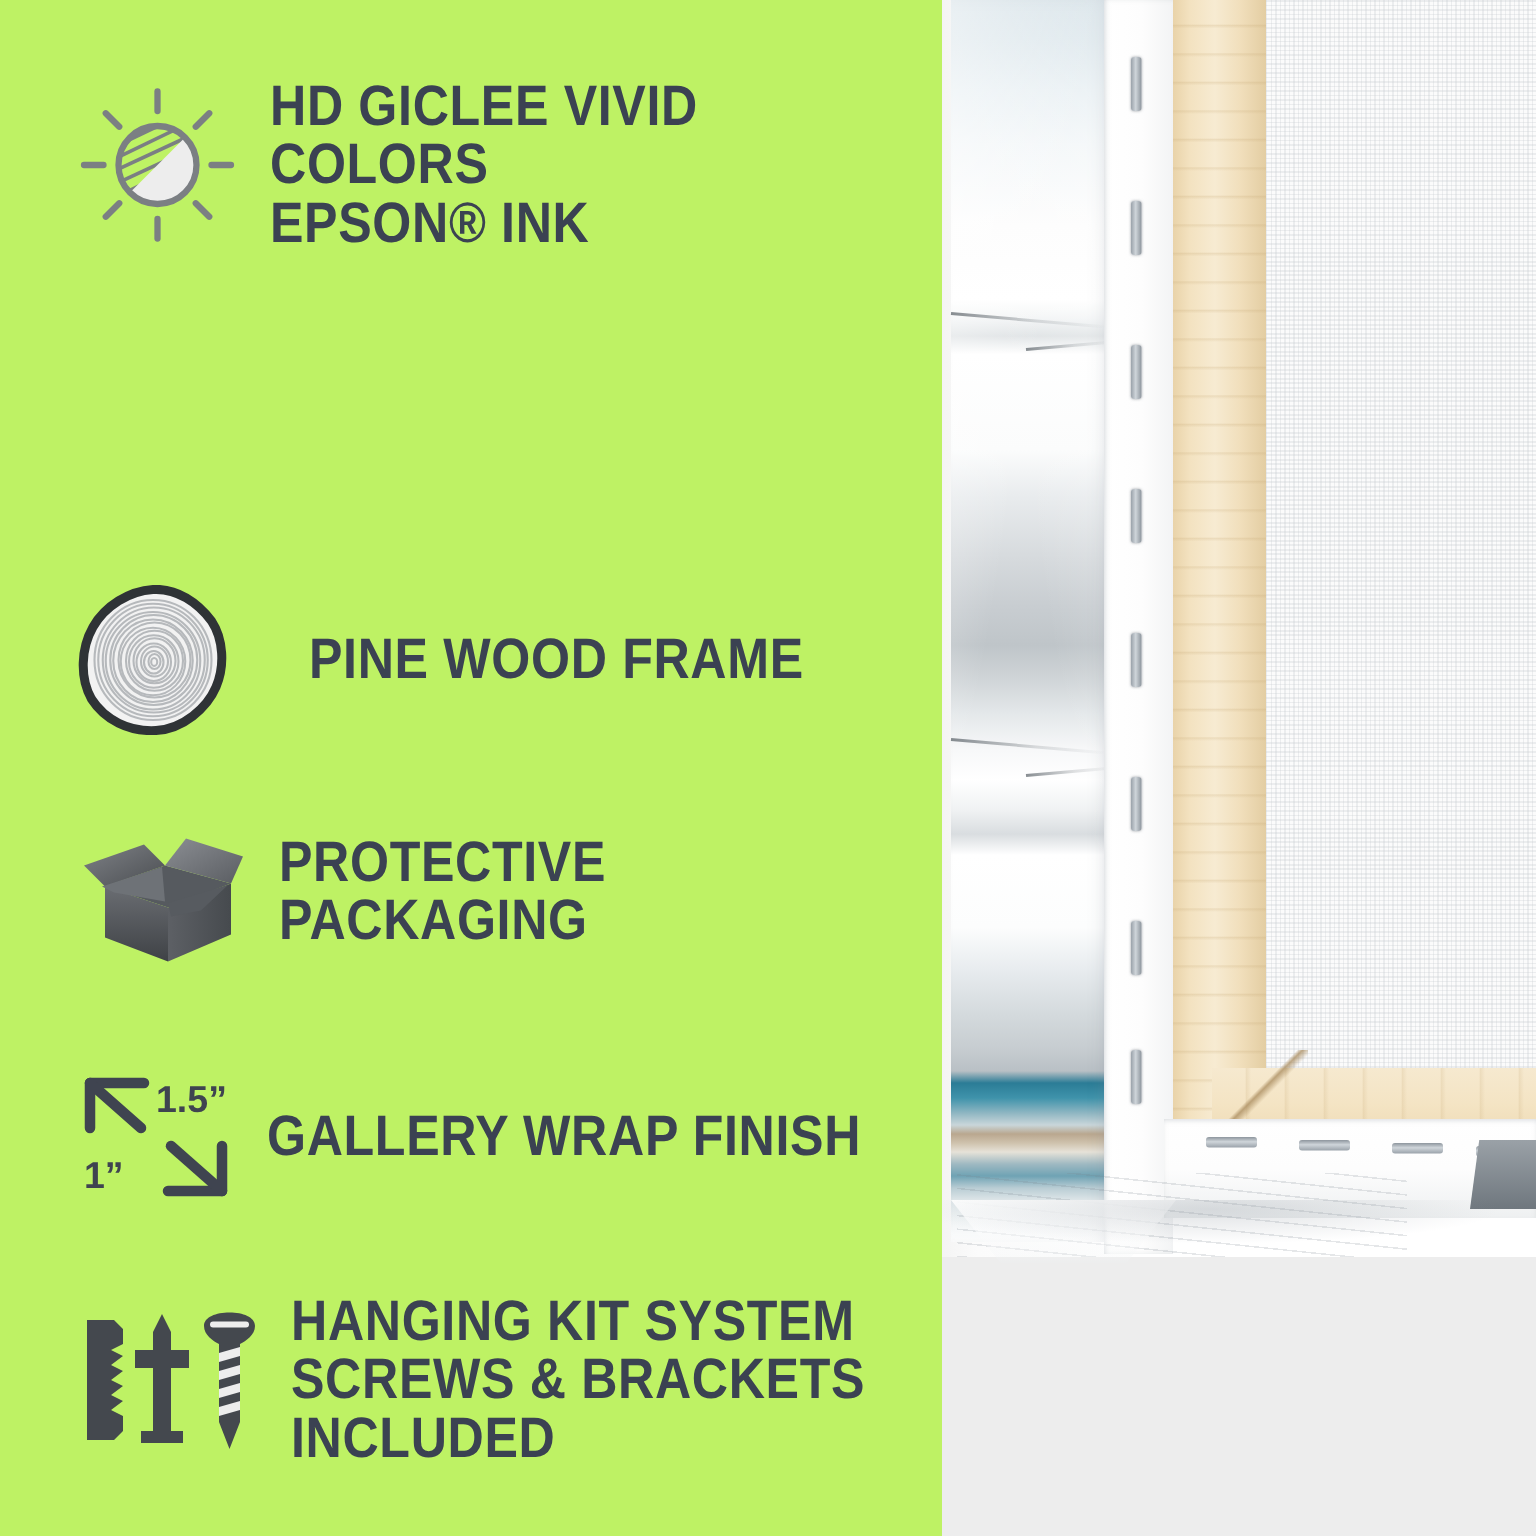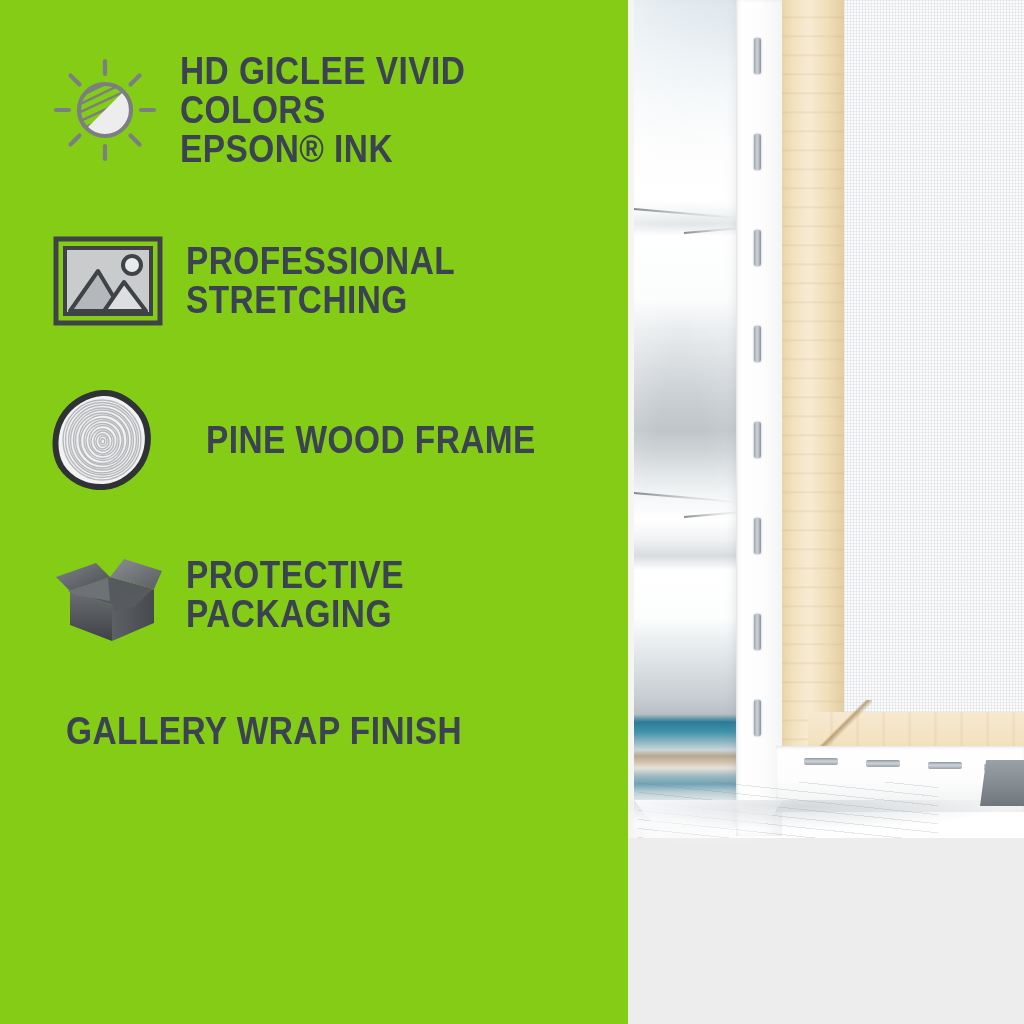--- a/index.html
+++ b/index.html
@@ -2,21 +2,21 @@
 <html><head>
 <meta charset="utf-8">
 <style>
   html,body{margin:0;padding:0;}
   body{
     width:1024px;height:1024px;overflow:hidden;
     background:#eeeeee;
     font-family:"Liberation Sans", sans-serif;
     position:relative;
   }
-  .canvas-root{position:absolute;inset:0;background:#84cc16;}
+  .canvas-root{position:absolute;inset:0;background:#bef264;}
 
   
   .features{position:absolute;left:0;top:0;width:640px;height:1024px;}
   .feature{position:absolute;display:flex;align-items:center;}
   .fi{flex:0 0 auto;display:flex;align-items:center;justify-content:center;}
   .ftext{
     margin-left:22px;
     color:#3b4252;
     font-weight:700;
     letter-spacing:.5px;
@@ -224,32 +224,20 @@
             </g>
             <path d="M27,79 L79,27 L80,80 Z" fill="#ededed"></path>
           </g>
           <circle cx="53" cy="53" r="26" fill="none" stroke="#7b7f83" stroke-width="4.2"></circle>
         </svg>
       </span>
       <div class="ftext" style="color: rgb(59, 66, 82);">HD GICLEE VIVID COLORS
 EPSON® INK</div>
     </div>
 
-    <div class="feature" id="row-stretch">
-      <span class="fi">
-        <svg class="ic-frame" viewBox="0 0 112 92">
-          <rect x="4" y="4" width="104" height="84" fill="none" stroke="#3f4348" stroke-width="5"></rect>
-          <rect x="13" y="13" width="86" height="66" fill="#c9cbcd" stroke="#3f4348" stroke-width="4"></rect>
-          <polygon points="18,76 46,36 70,76" fill="#b5b8bb" stroke="#3f4348" stroke-width="4" stroke-linejoin="round"></polygon>
-          <polygon points="52,76 72,47 94,76" fill="#dcdee0" stroke="#3f4348" stroke-width="4" stroke-linejoin="round"></polygon>
-          <circle cx="80" cy="30" r="9" fill="#e8eaec" stroke="#3f4348" stroke-width="4"></circle>
-        </svg>
-      </span>
-      <div class="ftext" style="color: rgb(59, 66, 82);">PROFESSIONAL STRETCHING</div>
-    </div>
 
     <div class="feature" id="row-pine">
       <span class="fi">
         <svg class="ic-ring" viewBox="0 0 100 100">
           <path d="M50,3 C66,2 80,12 89,24 C97,36 98,54 92,68 C86,82 70,96 52,97
                    C34,98 18,90 9,76 C1,62 2,42 10,28 C18,14 34,4 50,3 Z" fill="#f2f2f2" stroke="#2f3336" stroke-width="6" stroke-linejoin="round"></path>
           <g fill="none" stroke="#b6b9bc" stroke-width="1.4">
             <ellipse cx="50" cy="50" rx="39" ry="40"></ellipse>
             <ellipse cx="50" cy="50" rx="36.5" ry="37.5"></ellipse>
             <ellipse cx="50.5" cy="50" rx="34" ry="35"></ellipse>
@@ -302,23 +290,61 @@
           <polygon points="18,46 4,32 44,18 58,32" fill="url(#g1)"></polygon>
           <polygon points="58,32 72,14 110,26 102,44" fill="url(#g4)"></polygon>
           <polygon points="16,46 56,33 58,56 24,50" fill="#6e7277"></polygon>
           <polygon points="60,57 100,45 82,62 62,66" fill="#575b60"></polygon>
         </svg>
       </span>
       <div class="ftext" style="color: rgb(59, 66, 82);">PROTECTIVE PACKAGING</div>
     </div>
 
     <div class="feature" id="row-wrap">
+      <span class="fi">
+        <svg class="ic-wrap" viewBox="0 0 112 92">
+          <g stroke="#3f4450" stroke-width="7" fill="none" stroke-linecap="round" stroke-linejoin="round">
+            <path d="M8,40 L8,10 L44,10"></path>
+            <line x1="8" y1="10" x2="42" y2="40"></line>
+            <path d="M96,52 L96,82 L60,82"></path>
+            <line x1="96" y1="82" x2="62" y2="52"></line>
+          </g>
+          <text x="52" y="29" font-family="Liberation Sans, sans-serif" font-size="25" font-weight="700" fill="#3f4450">1.5”</text>
+          <text x="4" y="80" font-family="Liberation Sans, sans-serif" font-size="25" font-weight="700" fill="#3f4450">1”</text>
+        </svg>
+      </span>
       <div class="ftext" style="color: rgb(59, 66, 82);">GALLERY WRAP FINISH</div>
     </div>
 
+    <div class="feature" id="row-hanging">
+      <span class="fi">
+        <svg class="ic-hang" viewBox="0 0 120 100">
+          <g fill="#44484e">
+
+            <path d="M6,10 L24,10 L30,16 L30,26 L22,30 L30,34 L22,40 L30,44 L22,50
+                     L30,54 L22,60 L30,64 L22,70 L30,74 L30,84 L24,90 L6,90 Z"></path>
+
+            <path d="M56,6 L62,18 L62,30 L74,30 L74,42 L62,42 L62,84 L70,84 L70,92
+                     L42,92 L42,84 L50,84 L50,42 L38,42 L38,30 L50,30 L50,18 Z"></path>
+
+            <path d="M84,14 C84,8 92,5 101,5 C110,5 118,8 118,14 C118,20 112,24 108,26
+                     L108,78 L101,96 L94,78 L94,26 C90,24 84,20 84,14 Z"></path>
+            <rect x="88" y="11" width="26" height="4" rx="2" fill="#ededed"></rect>
+            <g fill="#ededed">
+              <polygon points="94,32 108,28 108,34 94,38"></polygon>
+              <polygon points="94,44 108,40 108,46 94,50"></polygon>
+              <polygon points="94,56 108,52 108,58 94,62"></polygon>
+              <polygon points="94,68 108,64 108,70 94,74"></polygon>
+            </g>
+          </g>
+        </svg>
+      </span>
+      <div class="ftext" style="color: rgb(59, 66, 82);">HANGING KIT SYSTEM
+SCREWS &amp; BRACKETS INCLUDED</div>
+    </div>
   </div>
 
   <div class="photo">
     <div class="photo-bg"></div>
 
     <div class="art-edge"></div>
     <div class="art-fold"></div>
 
     <div class="fold-line" style="top:208px;transform:rotate(5deg);"></div>
     <div class="fold-line" style="top:232px;transform:rotate(-5deg);left:56px;width:58px;"></div>

